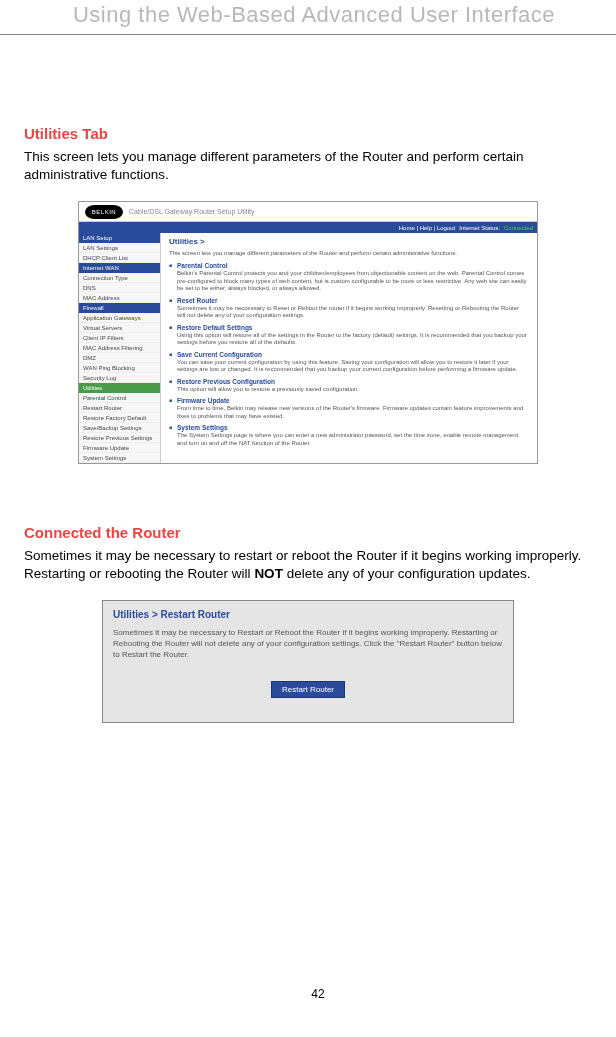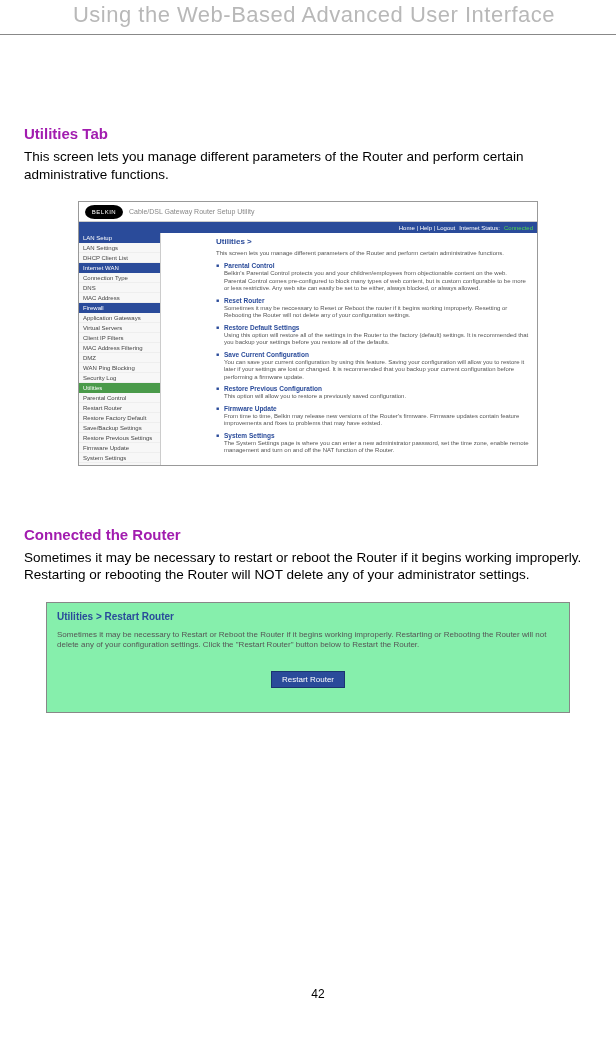--- a/index.html
+++ b/index.html
@@ -20,31 +20,31 @@
       font-family: "Arial Narrow", Arial, sans-serif;
       font-stretch: condensed;
       text-align: center;
     }
     .content {
       padding: 90px 24px 0 24px;
     }
     .section-title {
       font-size: 15px;
       font-weight: bold;
-      color: #a21caf;
+      color: #ef4444;
       margin-bottom: 6px;
       font-family: Arial, sans-serif;
     }
     .section-desc {
       font-size: 13.5px;
       line-height: 1.3;
       color: #000;
       margin-bottom: 18px;
     }
-    .section-desc .bold { font-weight: normal; }
+    .section-desc .bold { font-weight: bold; }
     
     .shot1 {
       width: 460px;
       margin: 0 auto 60px auto;
       border: 1px solid #999;
       font-size: 6.5px;
       background: #fff;
     }
     .shot1 .logo-row {
       height: 20px;
@@ -78,21 +78,20 @@
       justify-content: flex-end;
       align-items: center;
       color: #fff;
       font-size: 6px;
       padding-right: 4px;
       gap: 4px;
     }
     .shot1 .topbar .st { color: #4fd64f; }
     .shot1 .body {
       display: flex;
-      gap: 47px;
     }
     .shot1 .sidebar {
       width: 82px;
       background: linear-gradient(#f7f7f7, #f7f7f7);
       border-right: 1px solid #ccc;
     }
     .shot1 .sb-head {
       background: #2a4b9a;
       color: #fff;
       font-size: 6px;
@@ -143,26 +142,26 @@
     }
     .shot1 li .bd {
       color: #555;
       font-size: 6px;
       line-height: 1.25;
       display: block;
       margin-top: 1px;
     }
     
     .shot2 {
-      width: 524px;
+      width: 412px;
       margin: 0 auto;
       border: 1px solid #888;
       padding: 8px 10px 24px 10px;
       font-size: 9px;
-      background: #86efac;
+      background: #e5e5e5;
     }
     .shot2 .t {
       color: #2a4b9a;
       font-weight: bold;
       font-size: 10px;
       margin-bottom: 8px;
     }
     .shot2 .d {
       color: #555;
       font-size: 8px;
@@ -247,21 +246,21 @@
             <li><span class="bt">Restore Previous Configuration</span><span class="bd">This option will allow you to restore a previously saved configuration.</span></li>
             <li><span class="bt">Firmware Update</span><span class="bd">From time to time, Belkin may release new versions of the Router's firmware. Firmware updates contain feature improvements and fixes to problems that may have existed.</span></li>
             <li><span class="bt">System Settings</span><span class="bd">The System Settings page is where you can enter a new administrator password, set the time zone, enable remote management and turn on and off the NAT function of the Router.</span></li>
           </ul>
       </div>
     </div>
   </div>
 
   <div class="section-title">Connected the Router</div>
   <div class="section-desc">
-    <span>Sometimes it may be necessary to restart or reboot the Router if it begins working improperly. Restarting or rebooting the Router will </span><span class="bold">NOT</span><span> delete any of your administrator settings.</span>
+    <span>Sometimes it may be necessary to restart or reboot the Router if it begins working improperly. Restarting or rebooting the Router will </span><span class="bold">NOT</span><span> delete any of your configuration updates.</span>
   </div>
 
   <div class="shot2">
     <div class="t">Utilities &gt; Restart Router</div>
     <div class="d">Sometimes it may be necessary to Restart or Reboot the Router if it begins working improperly. Restarting or Rebooting the Router will not delete any of your configuration settings. Click the "Restart Router" button below to Restart the Router.</div>
     <div class="btn-row">
       <span class="btn">Restart Router</span>
     </div>
   </div>
 

